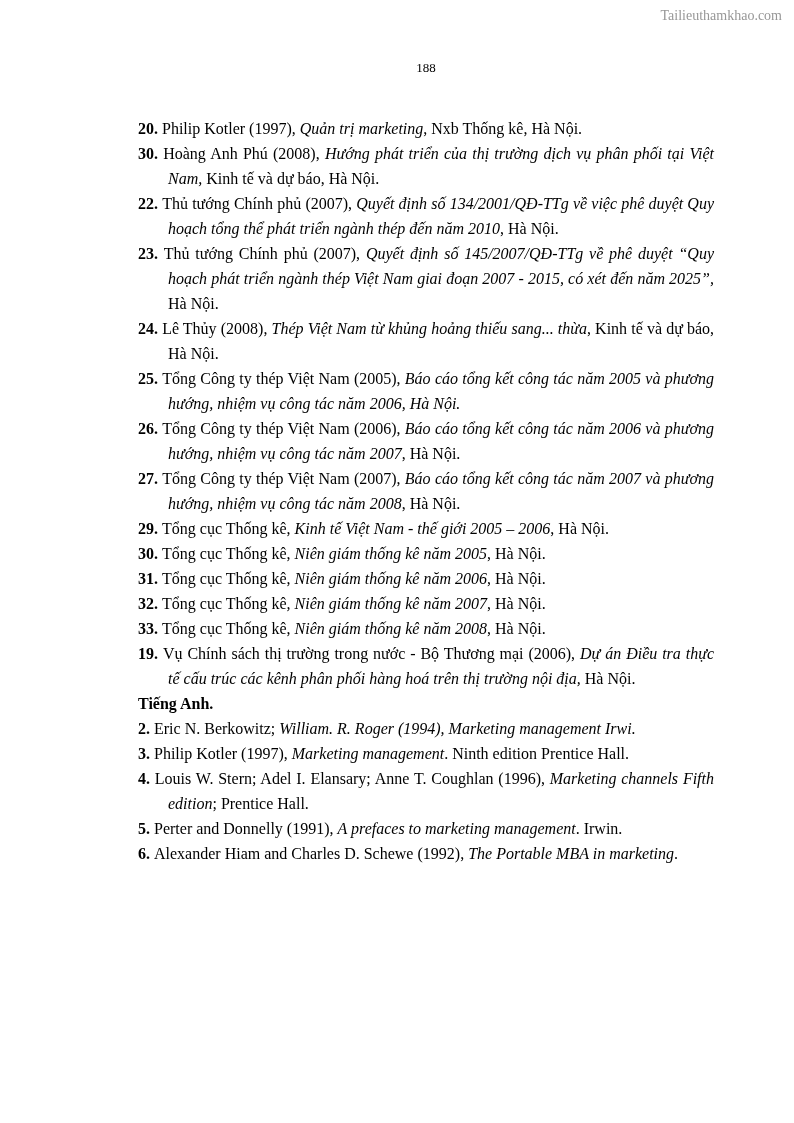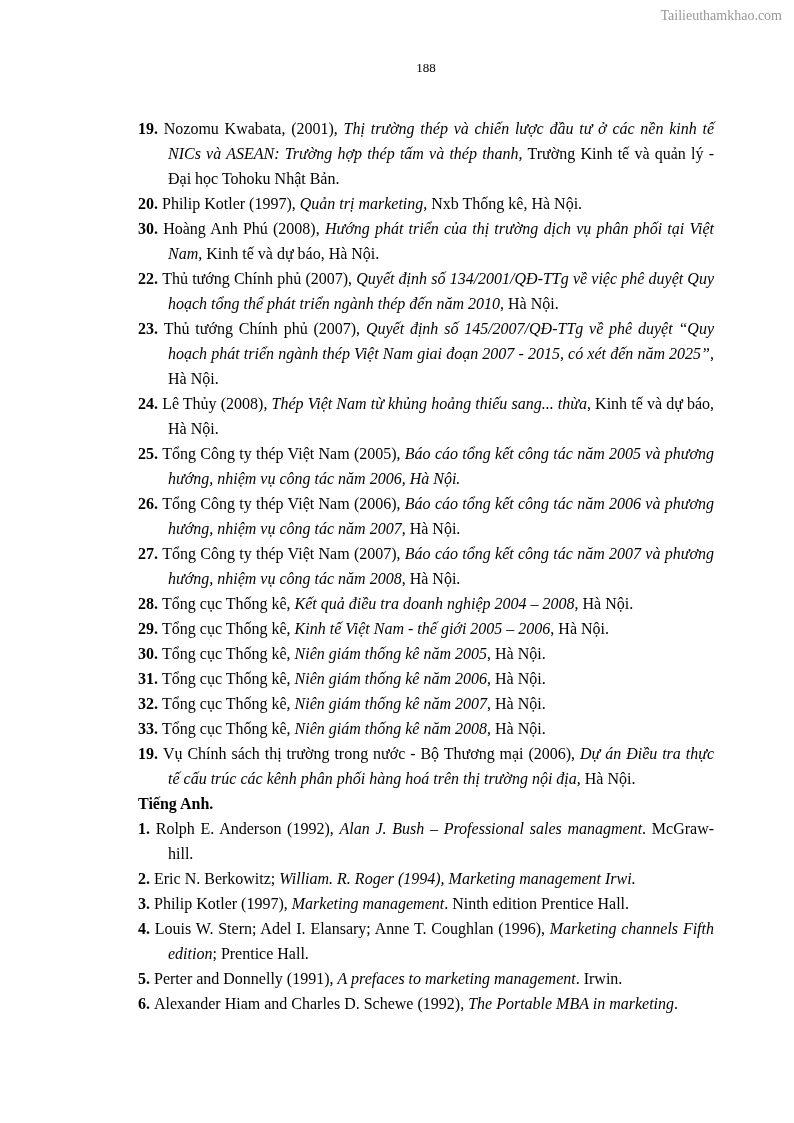--- a/index.html
+++ b/index.html
@@ -51,42 +51,39 @@
 </head>
 <body>
 
 <div class="watermark">Tailieuthamkhao.com</div>
 
 <div class="page">
 
   <p class="page-number">188</p>
 
   <div class="refs" id="refs-vn">
-      <p><span class="ref-num">19. </span><span>Nozomu Kwabata, (2001), </span><span class="italic">Thị trường thép và chiến lược đầu tư ở các nền kinh tế NICs và ASEAN: Trường hợp thép tấm và thép thanh,</span><span> Trường Kinh tế và quản lý - Đại học Tohoku Nhật Bản.</span></p>
       <p><span class="ref-num">20. </span><span>Philip Kotler (1997), </span><span class="italic">Quản trị marketing</span><span>, Nxb Thống kê, Hà Nội.</span></p>
       <p><span class="ref-num">30. </span><span>Hoàng Anh Phú (2008), </span><span class="italic">Hướng phát triển của thị trường dịch vụ phân phối tại Việt Nam,</span><span> Kinh tế và dự báo, Hà Nội.</span></p>
       <p><span class="ref-num">22. </span><span>Thủ tướng Chính phủ (2007), </span><span class="italic">Quyết định số 134/2001/QĐ-TTg về việc phê duyệt Quy hoạch tổng thể phát triển ngành thép đến năm 2010</span><span>, Hà Nội.</span></p>
       <p><span class="ref-num">23. </span><span>Thủ tướng Chính phủ (2007), </span><span class="italic">Quyết định số 145/2007/QĐ-TTg  về phê duyệt “Quy hoạch phát triển ngành thép Việt Nam giai đoạn 2007 - 2015, có xét đến năm 2025”,</span><span>  Hà Nội.</span></p>
       <p><span class="ref-num">24. </span><span>Lê Thủy (2008), </span><span class="italic">Thép Việt Nam từ khủng hoảng thiếu sang... thừa</span><span>, Kinh tế và dự báo, Hà Nội.</span></p>
       <p><span class="ref-num">25. </span><span>Tổng Công ty thép Việt Nam (2005), </span><span class="italic">Báo cáo tổng kết công tác năm 2005 và phương hướng, nhiệm vụ công tác năm 2006, Hà Nội.</span></p>
       <p><span class="ref-num">26. </span><span>Tổng Công ty thép Việt Nam (2006), </span><span class="italic">Báo cáo tổng kết công tác năm 2006 và phương hướng, nhiệm vụ công tác năm 2007</span><span>, Hà Nội.</span></p>
       <p><span class="ref-num">27. </span><span>Tổng Công ty thép Việt Nam (2007), </span><span class="italic">Báo cáo tổng kết công tác năm 2007 và phương hướng, nhiệm vụ công tác năm 2008</span><span>, Hà Nội.</span></p>
-      <p><span class="ref-num">28. </span><span>Tổng cục Thống kê, </span><span class="italic">Kết quả điều tra doanh nghiệp 2004 – 2008</span><span>, Hà Nội.</span></p>
       <p><span class="ref-num">29. </span><span>Tổng cục Thống kê, </span><span class="italic">Kinh tế Việt Nam - thế giới 2005 – 2006</span><span>, Hà Nội.</span></p>
       <p><span class="ref-num">30. </span><span>Tổng cục Thống kê, </span><span class="italic">Niên giám thống kê năm 2005</span><span>, Hà Nội.</span></p>
       <p><span class="ref-num">31. </span><span>Tổng cục Thống kê, </span><span class="italic">Niên giám thống kê năm 2006</span><span>, Hà Nội.</span></p>
       <p><span class="ref-num">32. </span><span>Tổng cục Thống kê</span><span class="italic">, Niên giám thống kê năm 2007</span><span>, Hà Nội.</span></p>
       <p><span class="ref-num">33. </span><span>Tổng cục Thống kê, </span><span class="italic">Niên giám thống kê năm 2008</span><span>, Hà Nội.</span></p>
       <p><span class="ref-num">19. </span><span>Vụ Chính sách thị trường trong nước - Bộ Thương mại (2006), </span><span class="italic">Dự án Điều tra thực tế cấu trúc các kênh phân phối hàng hoá trên thị trường nội địa,</span><span> Hà Nội.</span></p>
     </div>
 
   <p class="section-heading">Tiếng Anh.</p>
 
   <div class="refs" id="refs-en">
-      <p><span class="ref-num">1. </span><span>Rolph E. Anderson (1992), </span><span class="italic">Alan J. Bush – Professional sales managment</span><span>. McGraw-hill.</span></p>
       <p><span class="ref-num">2. </span><span>Eric N. Berkowitz; </span><span class="italic">William. R. Roger (1994), Marketing management Irwi.</span></p>
       <p><span class="ref-num">3. </span><span>Philip Kotler (1997), </span><span class="italic">Marketing management</span><span>. Ninth edition Prentice Hall.</span></p>
       <p><span class="ref-num">4. </span><span>Louis W. Stern; Adel I. Elansary; Anne T. Coughlan (1996), </span><span class="italic">Marketing channels Fifth edition</span><span>; Prentice Hall.</span></p>
       <p><span class="ref-num">5. </span><span>Perter and Donnelly (1991), </span><span class="italic"> A prefaces to marketing management</span><span>. Irwin.</span></p>
       <p><span class="ref-num">6. </span><span>Alexander Hiam and Charles D. Schewe (1992), </span><span class="italic">The Portable MBA in marketing</span><span>.</span></p>
     </div>
 
 </div>
 
 </body></html>

